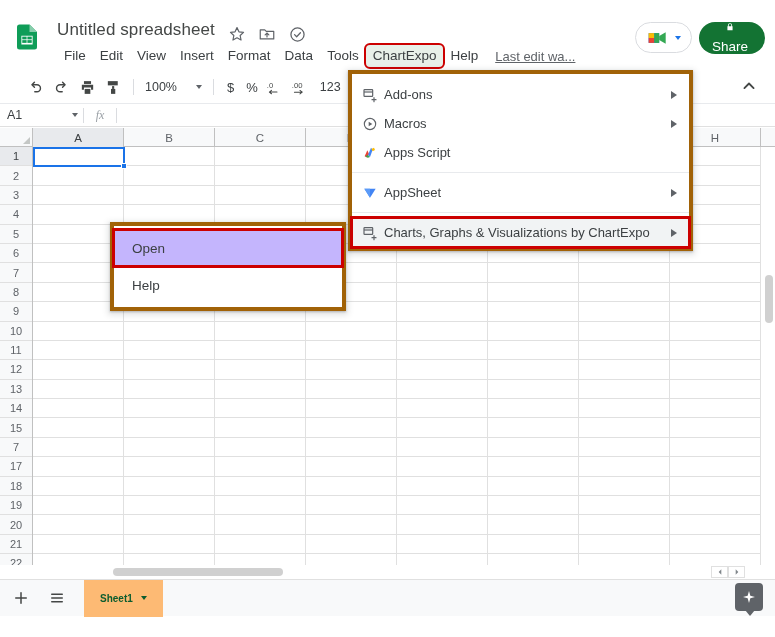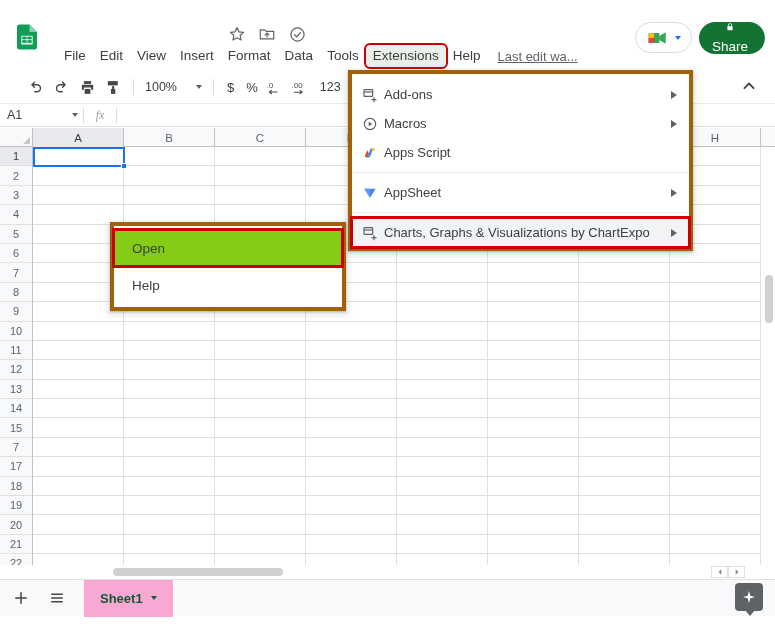--- a/index.html
+++ b/index.html
@@ -153,22 +153,22 @@
                  display:flex; align-items:center; justify-content:center; cursor:pointer; }
 
   
   .bottombar {
     position: absolute; left: 0; top: 579px; width: 775px; height: 37px;
     background: #f8f9fa; border-top: 1px solid #e0e0e0; display: flex; align-items: center;
   }
   .bb-btn { width: 30px; height: 30px; display: flex; align-items: center; justify-content: center;
             cursor: pointer; color: #444746; margin-left: 6px; border-radius: 50%; }
   .sheet-tab {
-    height: 37px; background: #f9a8d4; display: flex; align-items: center; gap: 8px;
-    padding: 0 16px; margin-left: 12px; font-size: 13px; color: #0b5c2e; font-weight: bold;
+    height: 37px; background: #fdba74; display: flex; align-items: center; gap: 8px;
+    padding: 0 16px; margin-left: 12px; font-size: 10px; color: #0b5c2e; font-weight: bold;
     cursor: pointer; white-space: nowrap;
   }
   .explore-btn {
     position: absolute; right: 12px; top: 583px; width: 28px; height: 28px; border-radius: 4px;
     background: #5f6368; display: flex; align-items: center; justify-content: center; cursor: pointer;
   }
   .explore-btn:after {
     content:""; position:absolute; bottom:-5px; left:10px; width:0; height:0;
     border-left:5px solid transparent; border-right:5px solid transparent; border-top:6px solid #5f6368;
   }
@@ -194,21 +194,21 @@
   .mi.highlighted {
     background: #f1f3f4; outline: 3px solid #cc0000; outline-offset: -1px;
   }
   #ext-menu .mi-wrap { padding: 6px 0 0 0; }
 
   #sub-menu { left: 110px; top: 222px; width: 236px; padding: 0; }
   #sub-menu .smi {
     height: 36px; display: flex; align-items: center; padding: 0 0 0 18px;
     font-size: 13.5px; color: #3c4043; cursor: pointer;
   }
-  #sub-menu .smi.highlighted { background: #84cc16; outline: 3px solid #cc0000; outline-offset: -1px; }
+  #sub-menu .smi.highlighted { background: #c4b5fd; outline: 3px solid #cc0000; outline-offset: -1px; }
   #sub-menu .smi-sep { height: 1px; background: #e8eaed; }
   .sub-pad { height: 4px; }
 </style>
 </head>
 <body>
 
 <div id="app">
 
   <div class="topbar">
 
@@ -217,20 +217,21 @@
         <path d="M14 2H6a2 2 0 0 0-2 2v16a2 2 0 0 0 2 2h12a2 2 0 0 0 2-2V8l-6-6z" fill="#0f9d58"></path>
         <path d="M14 2l6 6h-6V2z" fill="#87ceac"></path>
         <rect x="7.5" y="11" width="9" height="7" fill="#fff"></rect>
         <rect x="8.2" y="11.7" width="3.5" height="2.2" fill="#0f9d58"></rect>
         <rect x="12.3" y="11.7" width="3.5" height="2.2" fill="#0f9d58"></rect>
         <rect x="8.2" y="14.5" width="3.5" height="2.2" fill="#0f9d58"></rect>
         <rect x="12.3" y="14.5" width="3.5" height="2.2" fill="#0f9d58"></rect>
       </svg>
     </div>
 
+    <div class="doc-title">Untitled spreadsheet</div>
 
     <div class="title-icons">
       <span class="ticon">
         <svg width="18" height="18" viewBox="0 0 24 24" fill="none" stroke="#5f6368" stroke-width="1.6">
           <path d="M12 3.5l2.6 5.6 6.1.7-4.5 4.2 1.2 6-5.4-3-5.4 3 1.2-6L3.3 9.8l6.1-.7z" stroke-linejoin="round"></path>
         </svg>
       </span>
       <span class="ticon">
         <svg width="18" height="18" viewBox="0 0 24 24" fill="none" stroke="#5f6368" stroke-width="1.6">
           <path d="M3 6.5h6l2 2h10v10H3z" stroke-linejoin="round"></path>
@@ -246,21 +247,21 @@
     </div>
 
     <div class="menubar">
       <div class="menu-item">File</div>
       <div class="menu-item">Edit</div>
       <div class="menu-item">View</div>
       <div class="menu-item">Insert</div>
       <div class="menu-item">Format</div>
       <div class="menu-item">Data</div>
       <div class="menu-item">Tools</div>
-      <div class="menu-item active hl">Extensions</div>
+      <div class="menu-item active hl">ChartExpo</div>
       <div class="menu-item">Help</div>
       <div class="lastedit">Last edit wa...</div>
     </div>
 
     <div class="comment-btn">
       <svg width="22" height="22" viewBox="0 0 24 24" fill="none" stroke="#444746" stroke-width="1.6">
         <path d="M4 4.5h16v12H9l-5 4z" stroke-linejoin="round"></path>
         <path d="M7.5 8.5h9M7.5 12h6" stroke-linecap="round"></path>
       </svg>
     </div>

